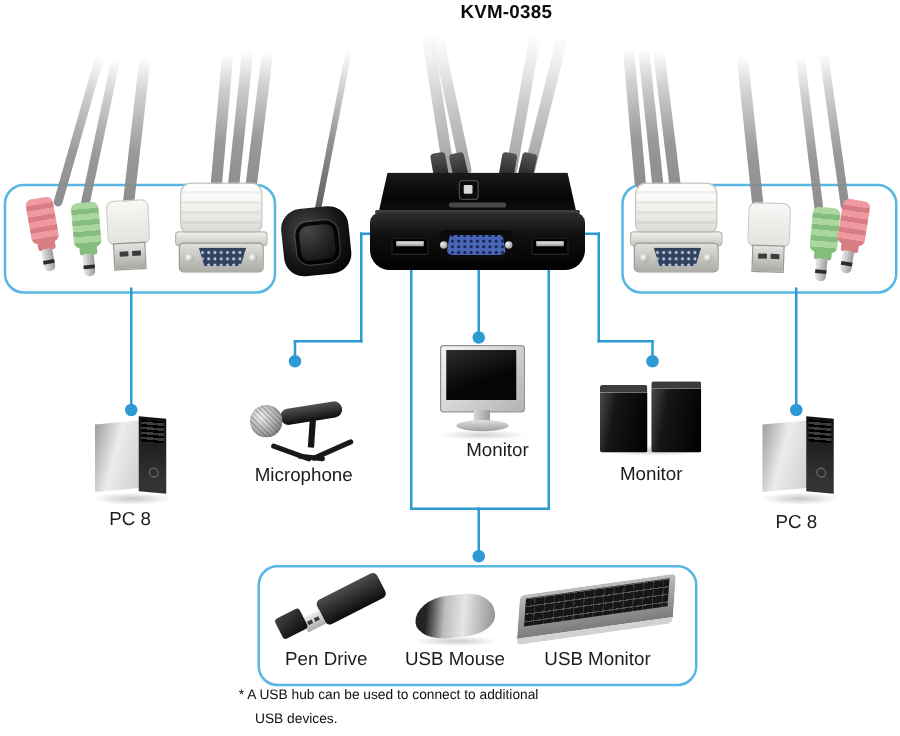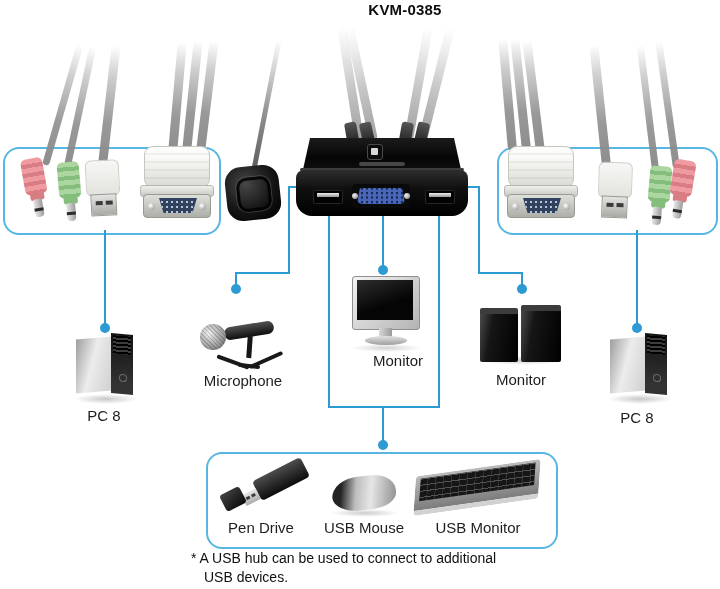--- a/index.html
+++ b/index.html
@@ -3,21 +3,21 @@
 <meta charset="utf-8">
 <style>
   html,body{margin:0;padding:0;background:#fff;}
   #stage{position:relative;width:720px;height:589px;background:#fff;overflow:hidden;
          font-family:"Liberation Sans",sans-serif;color:#111;}
 
   
   .title{position:absolute;left:405px;top:1px;transform:translateX(-50%);
          font-size:15px;font-weight:bold;letter-spacing:.2px;color:#0d0d0d;}
   .lbl{position:absolute;transform:translateX(-50%);font-size:15px;color:#1d1d1d;white-space:nowrap;}
-  .fn{position:absolute;font-size:14px;color:#101010;white-space:nowrap;}
+  .fn{position:absolute;font-size:11px;color:#101010;white-space:nowrap;}
 
   
   .gbox{position:absolute;border:2.5px solid var(--box-border,#58b7e2);border-radius:16px;z-index:1;background:transparent;}
 
   
   .bl{position:absolute;background:var(--line,#2d9ad3);z-index:2;}
   .dot{position:absolute;width:10px;height:10px;border-radius:50%;background:var(--line,#2d9ad3);z-index:2;}
 
   
   .cable{position:absolute;width:7px;border-radius:4px;transform-origin:50% 100%;z-index:2;

